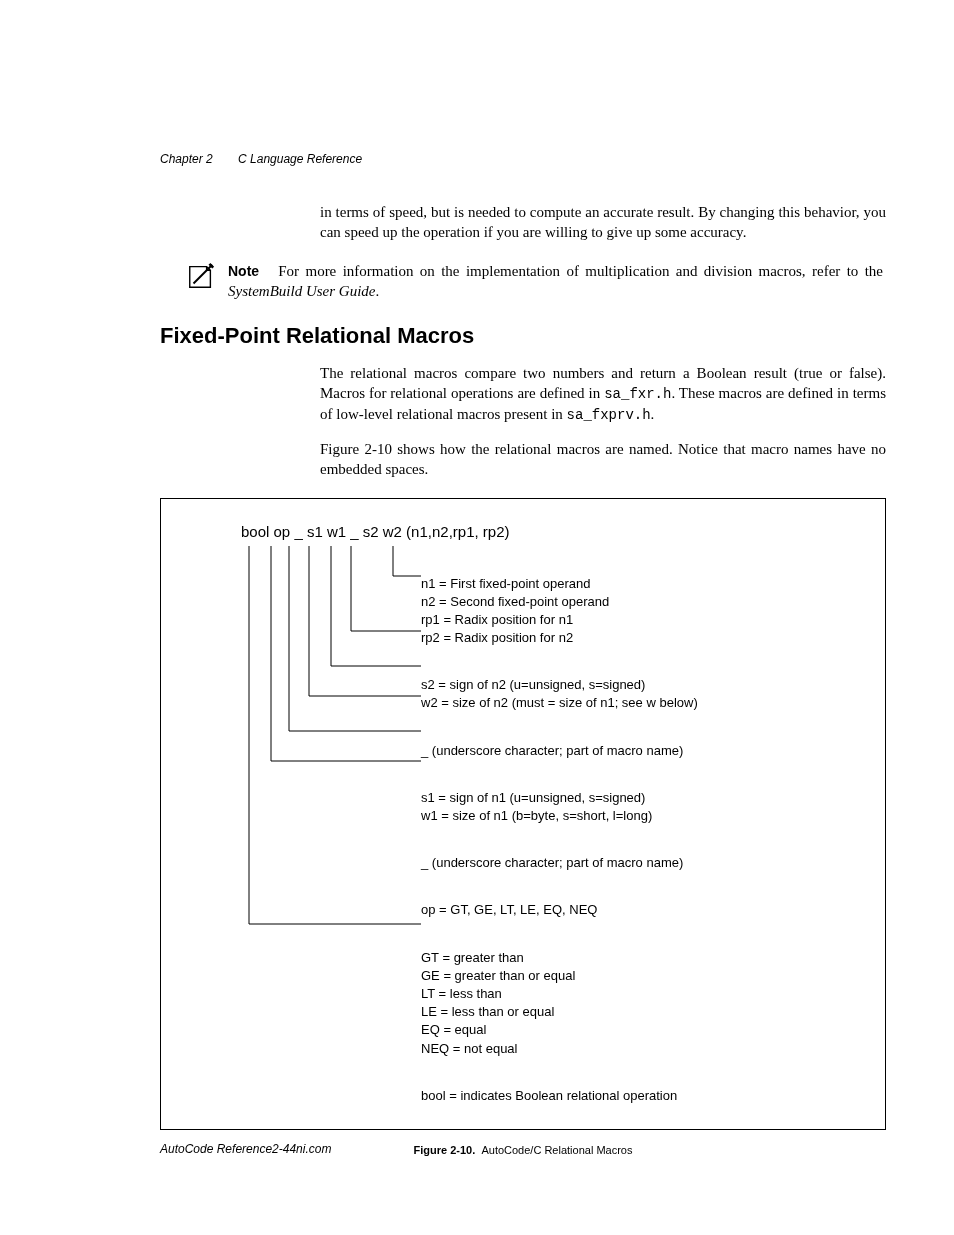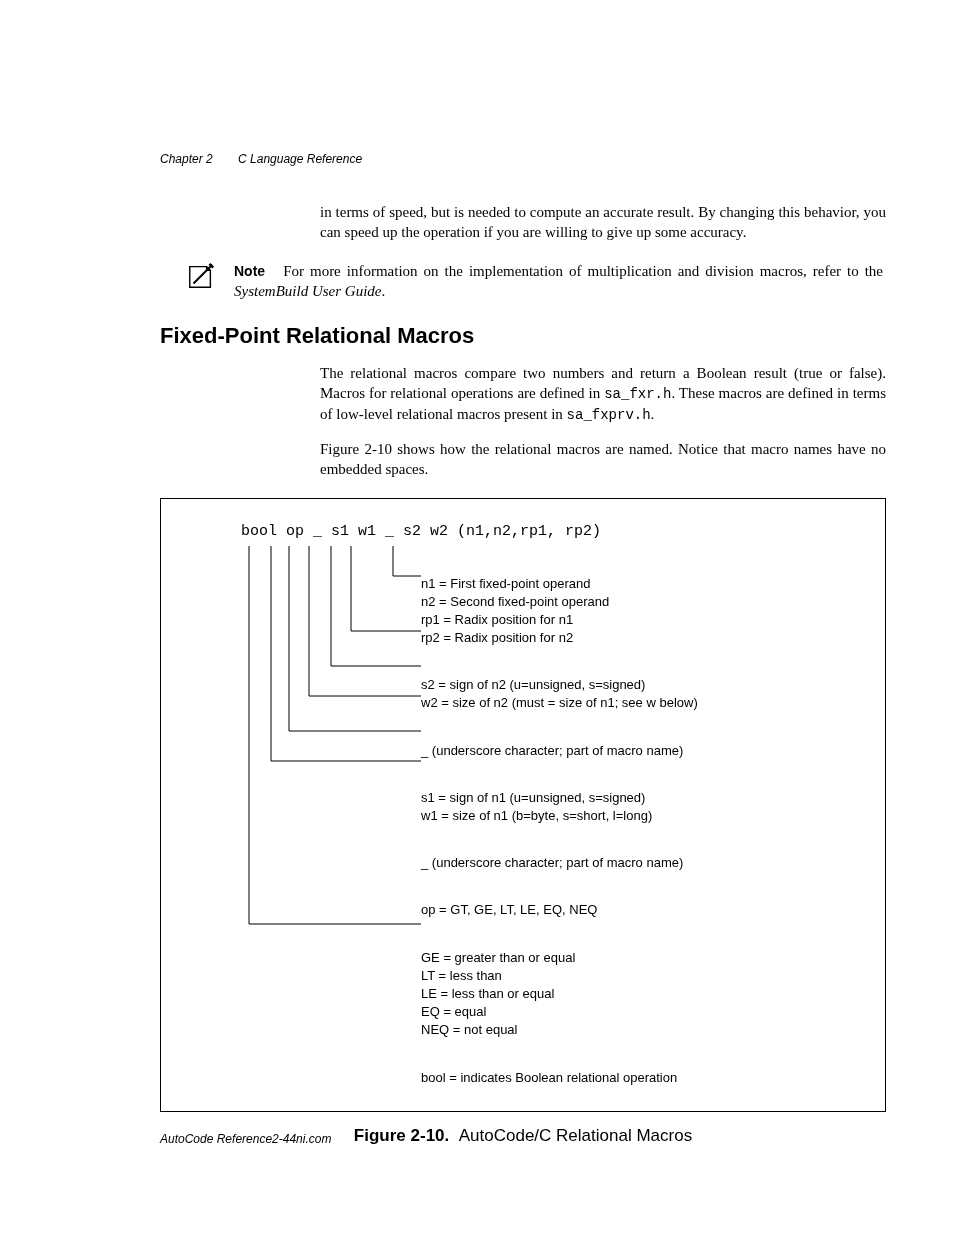--- a/index.html
+++ b/index.html
@@ -30,21 +30,21 @@
   .body-text {
     margin-left: 160px;
     font-size: 15px;
     line-height: 1.35;
     text-align: justify;
   }
   .para { margin: 0 0 14px 0; }
   .note-block {
     display: flex;
     align-items: flex-start;
-    gap: 18px;
+    gap: 12px;
     margin: 18px 3px 22px 0;
   }
   .note-icon-wrap { width: 56px; display:flex; justify-content:flex-end; }
   .note-icon { width: 30px; height: 30px; }
   .note-text {
     flex: 1;
     font-size: 15px;
     line-height: 1.35;
     text-align: justify;
   }
@@ -58,21 +58,21 @@
   }
   code, .mono { font-family: Liberation Mono, monospace; font-size: 14px; }
   .figure-box {
     border: 1px solid #000;
     margin-top: 18px;
     padding: 24px 30px 24px 70px;
     font-family: Arial, Helvetica, sans-serif;
     font-size: 13px;
   }
   .macro-sig {
-    font-family: Liberation Mono, monospace;
+    font-family: Liberation Sans, sans-serif;
     font-size: 15px;
     margin-bottom: 6px;
     margin-left: 10px;
   }
   .diagram-row {
     display: flex;
     align-items: stretch;
   }
   .diagram-lines {
     width: 190px;
@@ -81,21 +81,21 @@
   .diagram-desc {
     flex: 1;
     font-size: 13px;
     line-height: 1.4;
   }
   .desc-group { margin-bottom: 12px; margin-top: 29px; }
   .desc-line { }
   .figure-caption {
     text-align: center;
     font-family: Arial, Helvetica, sans-serif;
-    font-size: 17px;
+    font-size: 11px;
     margin-top: 14px;
   }
   .figure-caption b { font-weight: bold; }
   .footer {
     position: absolute;
     bottom: 120px;
     left: 160px;
     right: 160px;
     display: flex;
     justify-content: flex-start;
@@ -188,20 +188,21 @@
           <div class="desc-line">s1 = sign of n1 (u=unsigned, s=signed)</div>
           <div class="desc-line">w1 = size of n1 (b=byte, s=short, l=long)</div>
         </div>
         <div class="desc-group">
           <div class="desc-line">_ (underscore character; part of macro name)</div>
         </div>
         <div class="desc-group">
           <div class="desc-line">op = GT, GE, LT, LE, EQ, NEQ</div>
         </div>
         <div class="desc-group">
+          <div class="desc-line">GT = greater than</div>
           <div class="desc-line">GE = greater than or equal</div>
           <div class="desc-line">LT = less than</div>
           <div class="desc-line">LE = less than or equal</div>
           <div class="desc-line">EQ = equal</div>
           <div class="desc-line">NEQ = not equal</div>
         </div>
         <div class="desc-group" style="margin-bottom:0">
           <div class="desc-line">bool = indicates Boolean relational operation</div>
         </div>
       </div>

